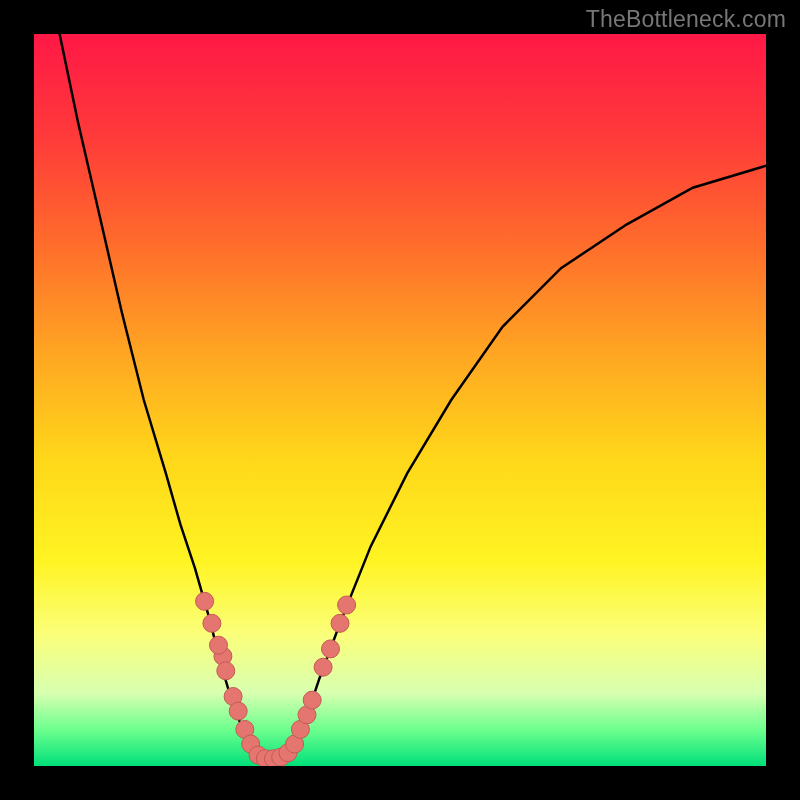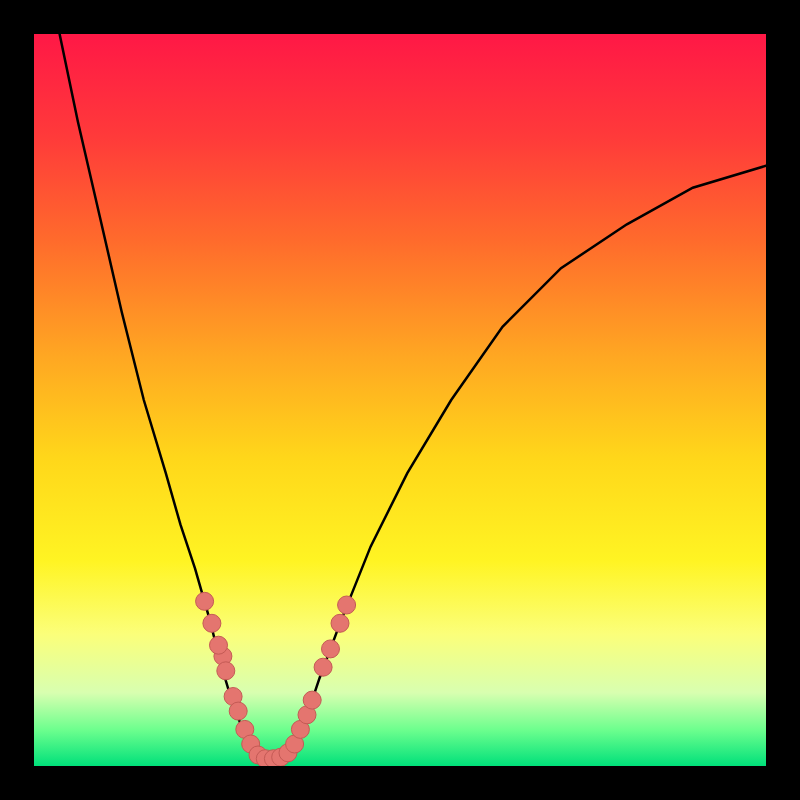--- a/index.html
+++ b/index.html
@@ -47,13 +47,14 @@
           <circle cx="266.4" cy="695.4" r="9" fill="#e4756f" stroke="#c45a55" stroke-width="1"></circle>
           <circle cx="273.0" cy="680.8" r="9" fill="#e4756f" stroke="#c45a55" stroke-width="1"></circle>
           <circle cx="278.2" cy="666.1" r="9" fill="#e4756f" stroke="#c45a55" stroke-width="1"></circle>
           <circle cx="289.1" cy="633.2" r="9" fill="#e4756f" stroke="#c45a55" stroke-width="1"></circle>
           <circle cx="296.5" cy="614.9" r="9" fill="#e4756f" stroke="#c45a55" stroke-width="1"></circle>
           <circle cx="306.0" cy="589.3" r="9" fill="#e4756f" stroke="#c45a55" stroke-width="1"></circle>
           <circle cx="312.6" cy="571.0" r="9" fill="#e4756f" stroke="#c45a55" stroke-width="1"></circle>
         </g>
     </svg>
   </div>
+  <div class="watermark">TheBottleneck.com</div>
 </div>
 
 </body></html>

